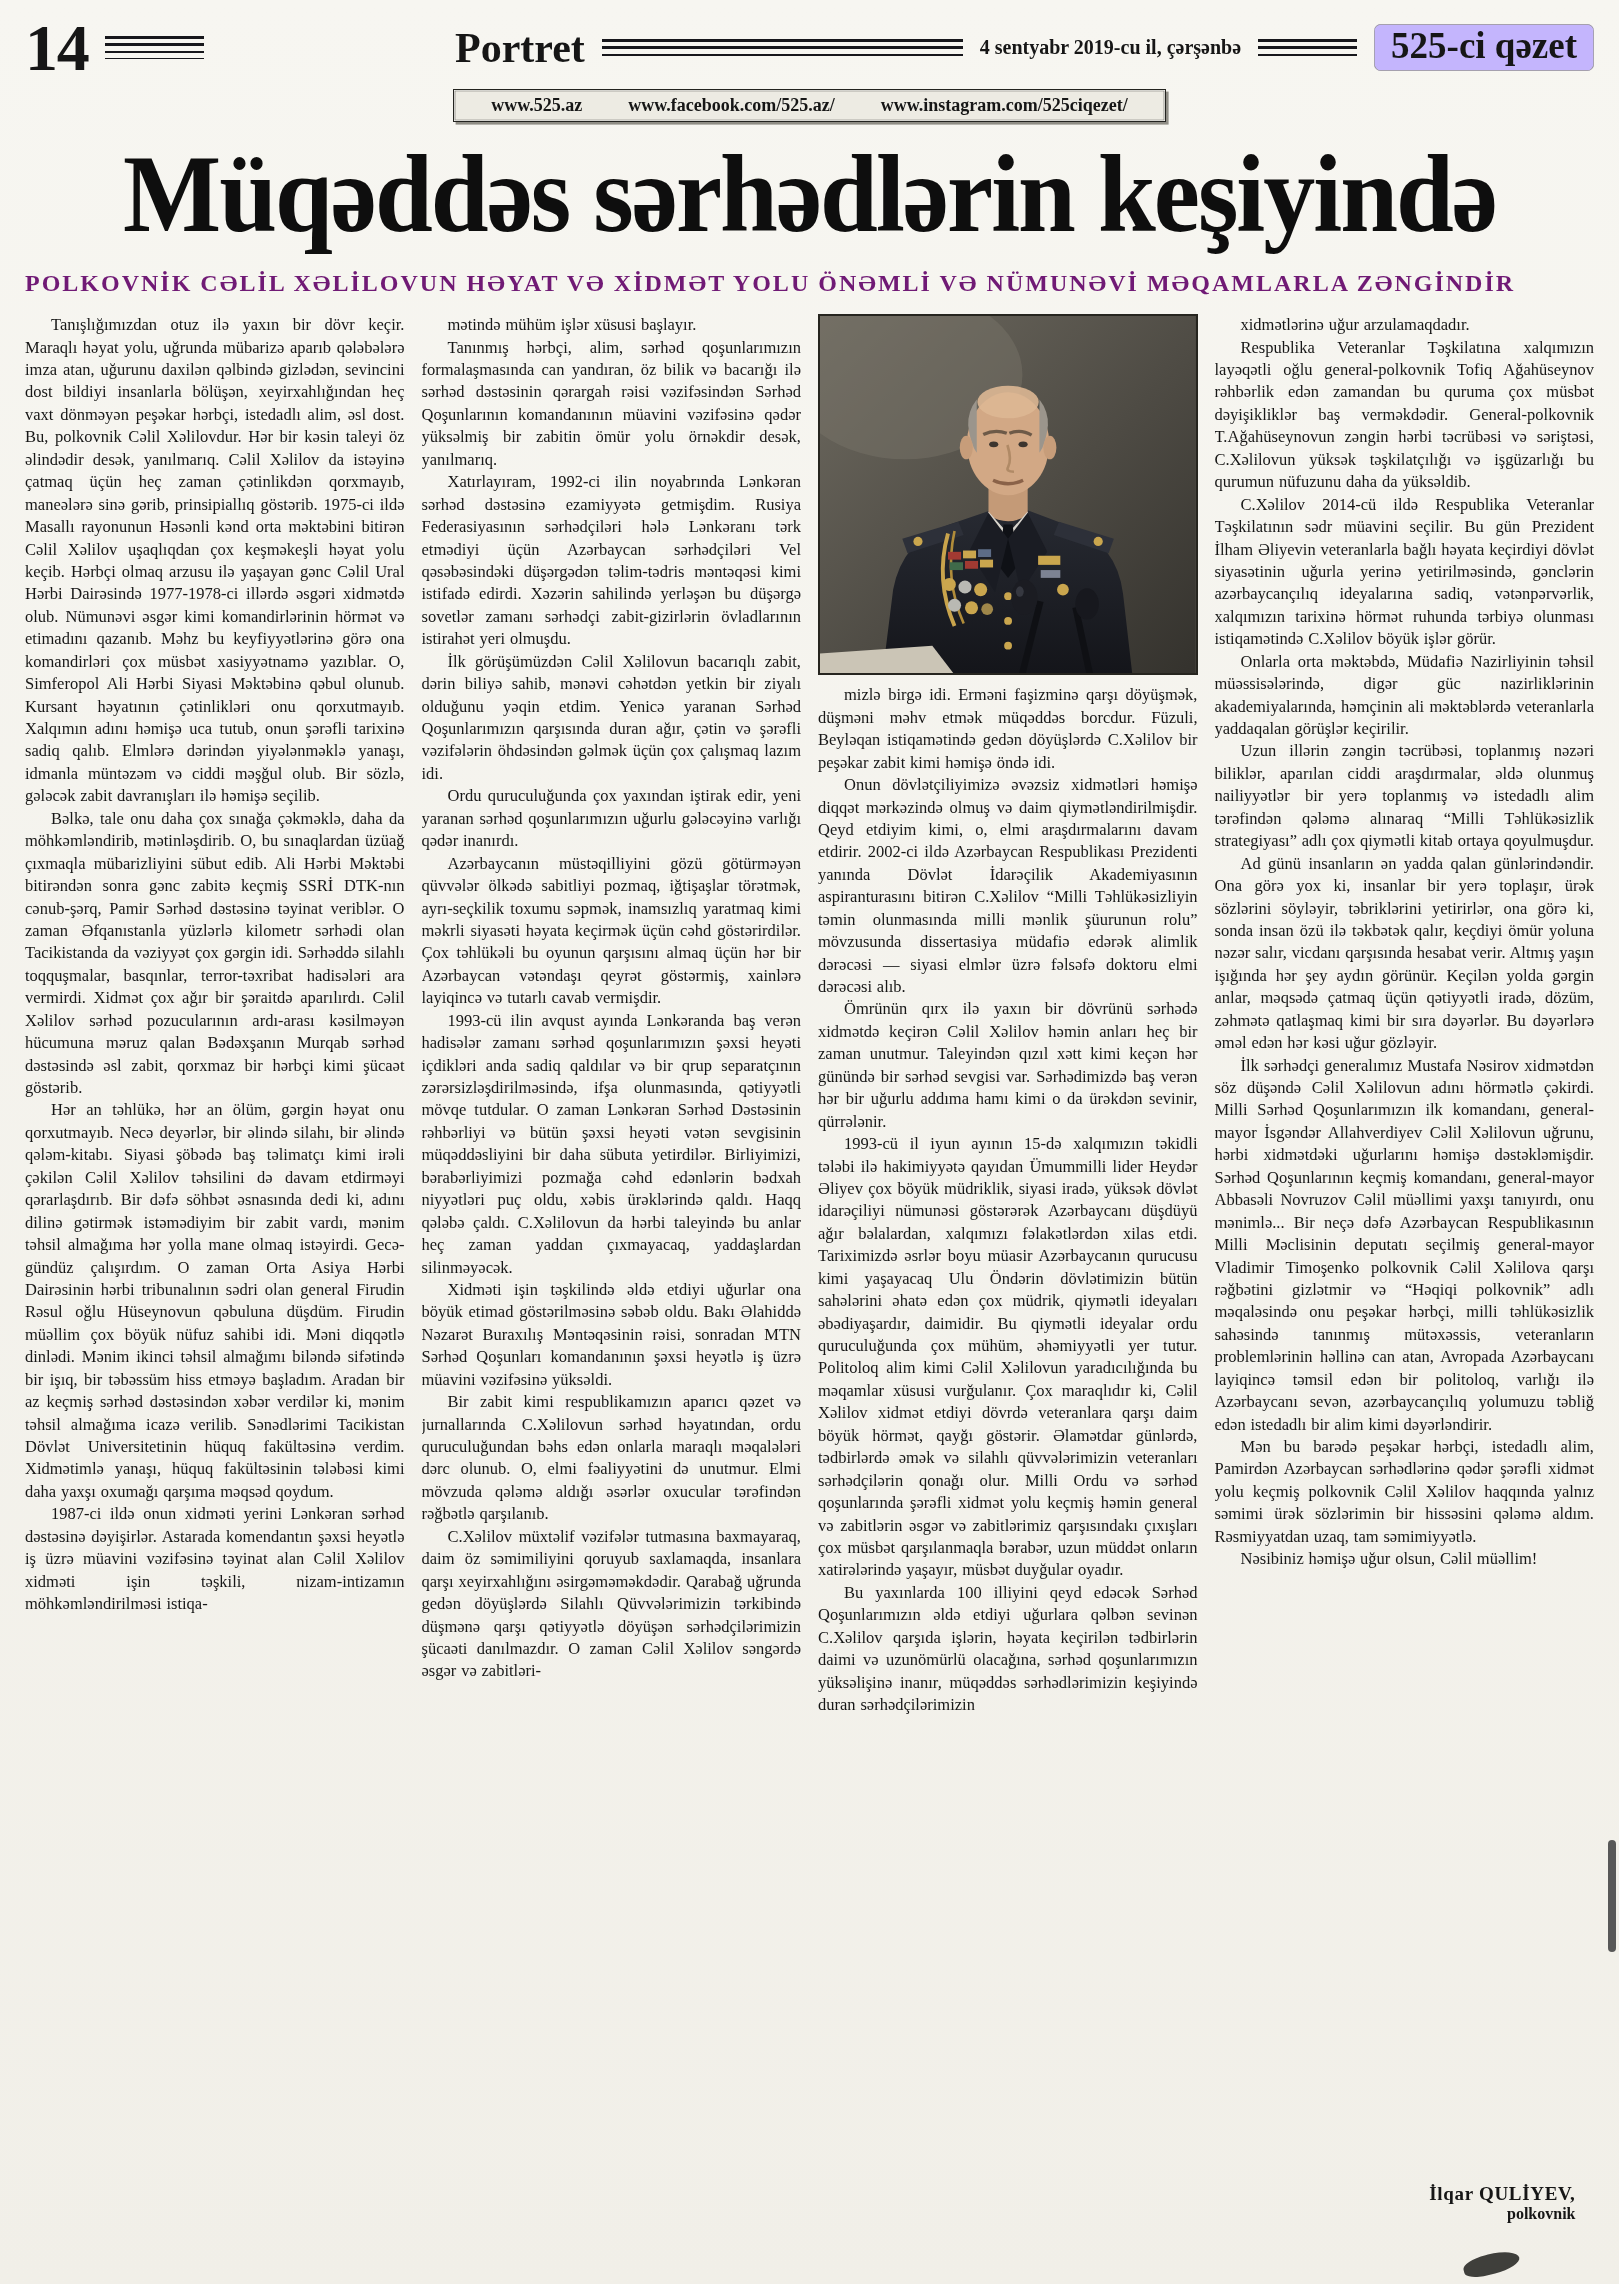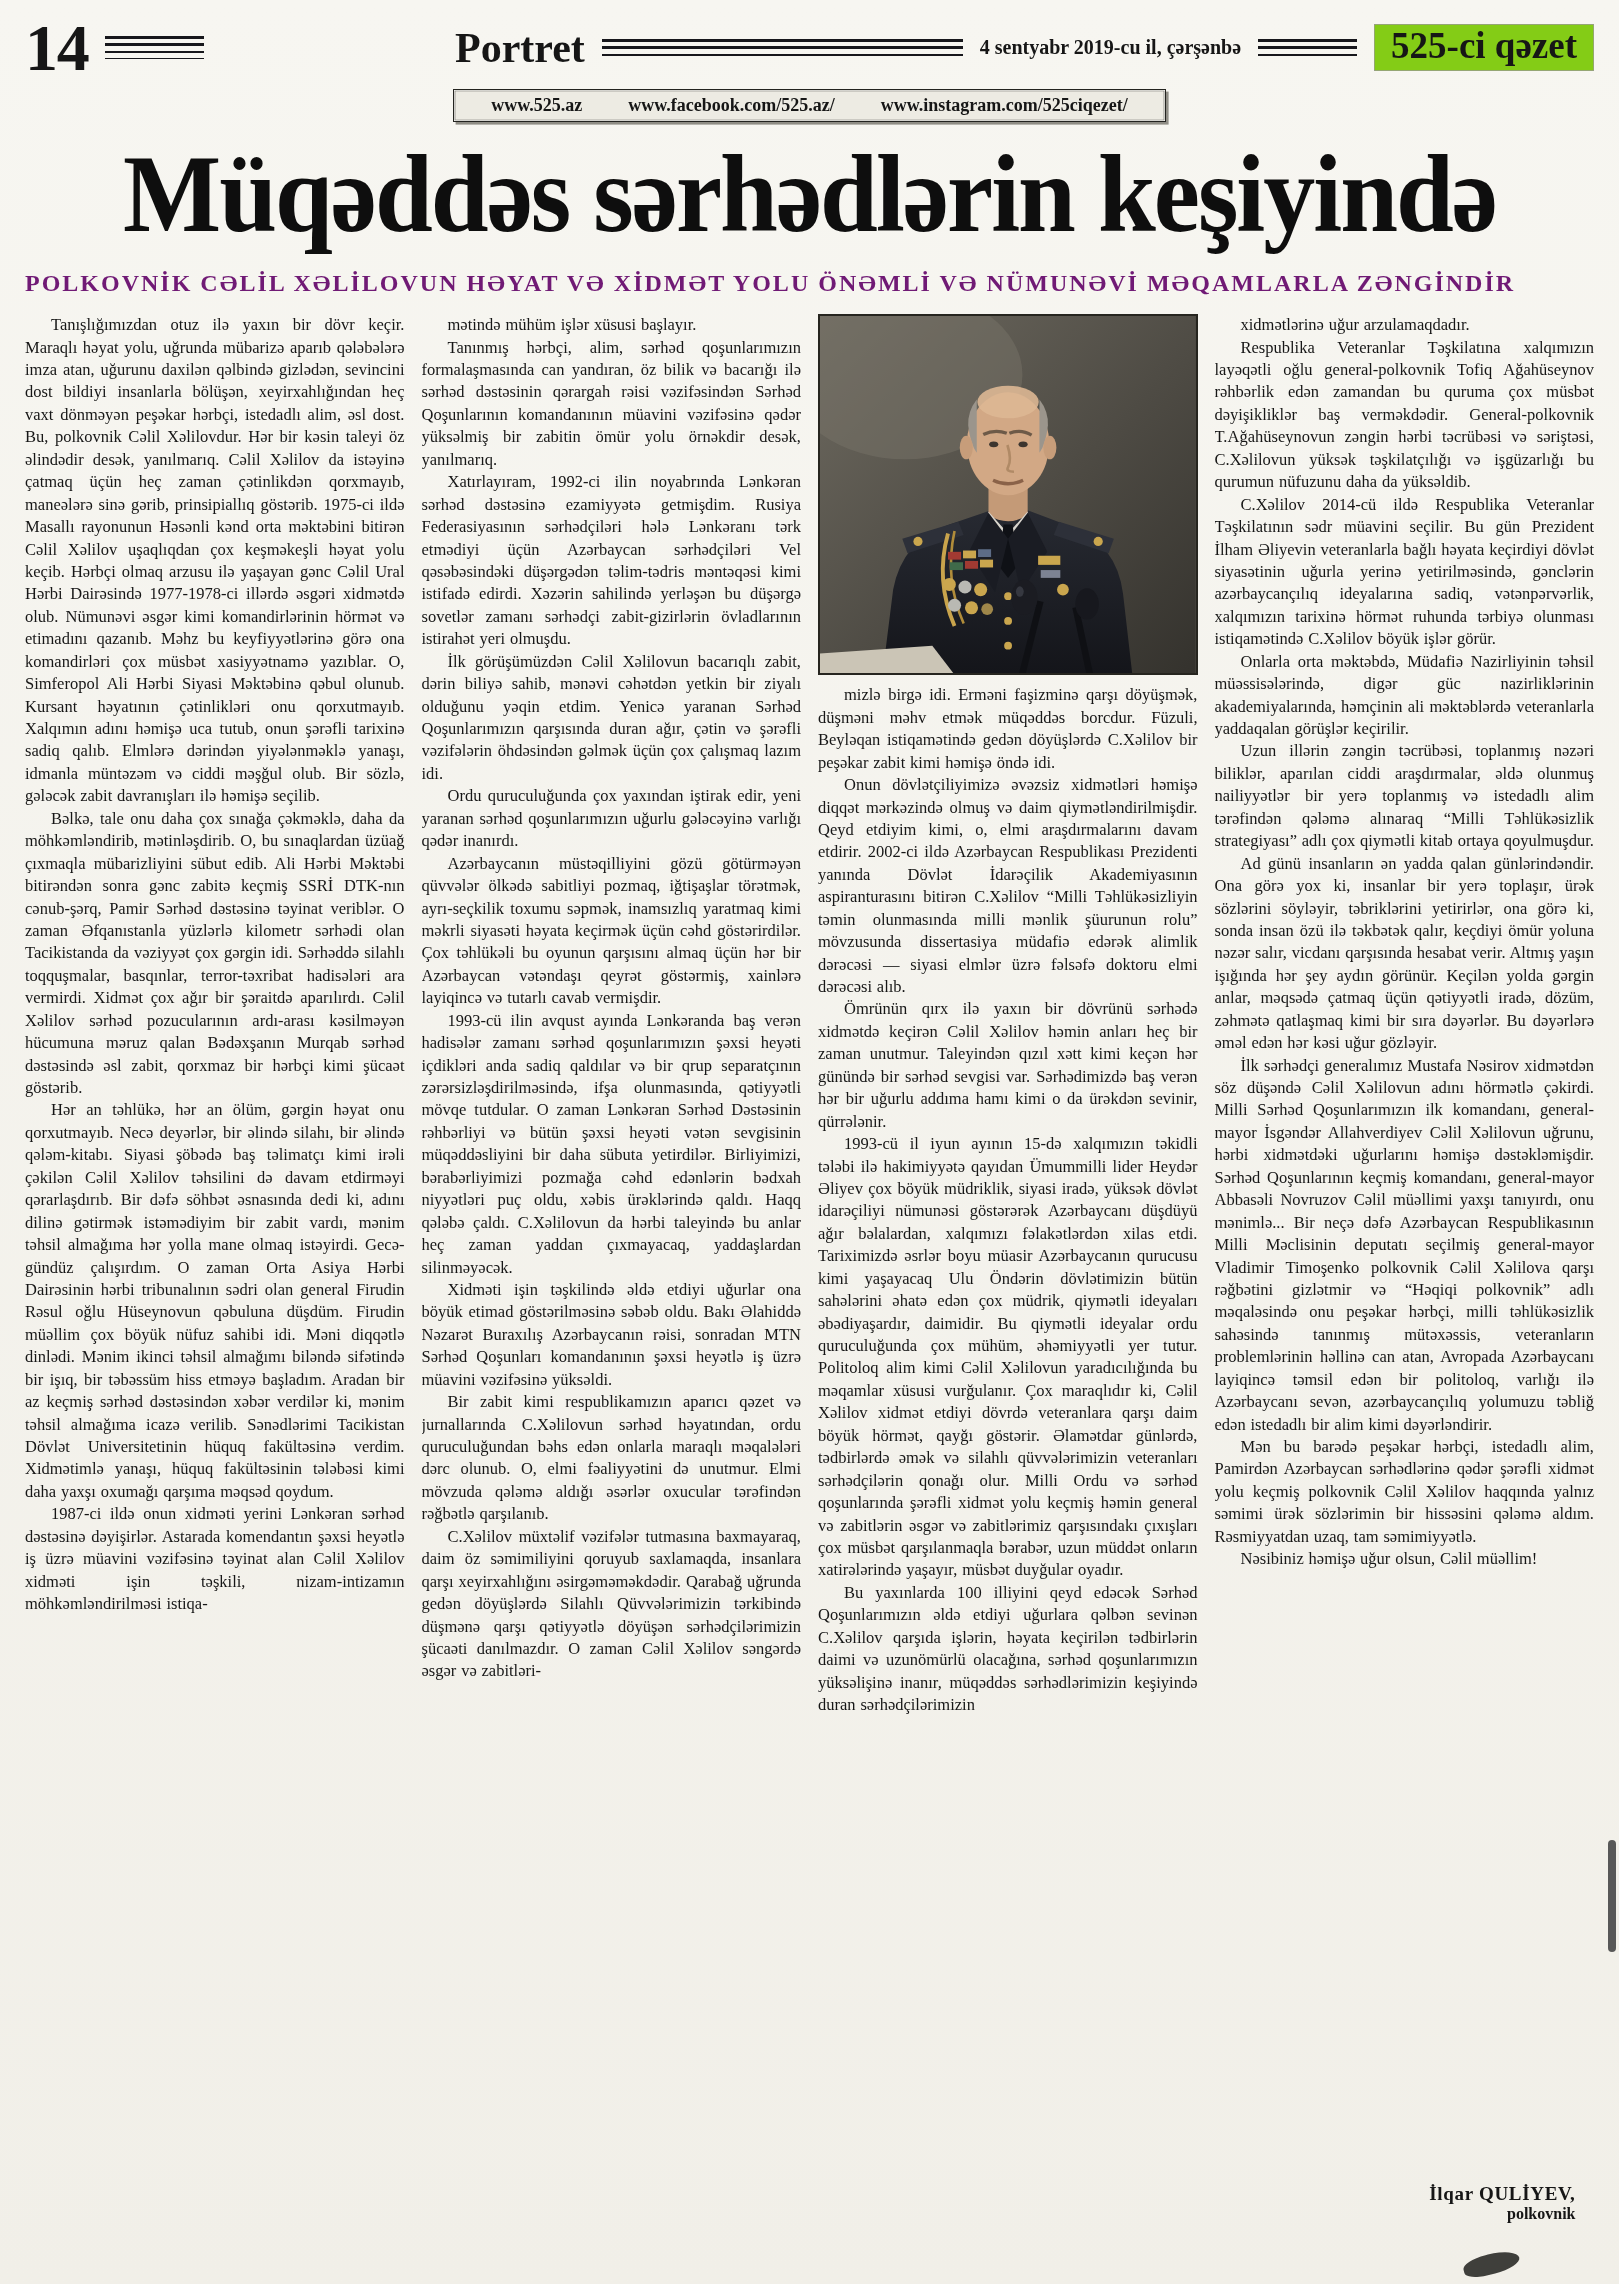--- a/index.html
+++ b/index.html
@@ -11,21 +11,21 @@
     color:#161616;
     font-family:"Liberation Serif","DejaVu Serif",serif;
     padding:17px 25px 12px 25px;
   }
 
   
   .topbar{ display:flex; align-items:center; gap:17px; height:61px; }
   .pageno{ font-size:66px; font-weight:bold; letter-spacing:-1.3px; line-height:1; }
   .section{ font-size:42px; font-weight:bold; line-height:1; }
   .date{ font-size:20px; font-weight:bold; white-space:nowrap; }
-  .masthead{ font-size:37px; font-weight:bold; background:#84cc16; padding:2.6px 17px 5.3px 17px; line-height:1.05; white-space:nowrap; box-shadow:0 0 0 0.7px #9a9994 inset; }
+  .masthead{ font-size:37px; font-weight:bold; background:#c4b5fd; padding:2.6px 17px 5.3px 17px; line-height:1.05; white-space:nowrap; box-shadow:0 0 0 0.7px #9a9994 inset;border-radius:7px; }
   .rules{ height:22.4px; align-self:center;
     background:repeating-linear-gradient(to bottom,#17171c 0 2.6px,transparent 2.6px 7.3px); }
   .r1{ width:99px; }
   .r2{ flex:1 1 auto; min-width:79px; height:17px; }
   .r3{ width:99px; height:17px; }
   .sp{ flex:0.6 1 auto; }
 
   
   .urlbar{
     margin:10.5px auto 0 auto; width:fit-content;
@@ -106,21 +106,21 @@
 
   <div class="col">
     <div class="coltext">
         <p class="para">mətində mühüm işlər xüsusi başlayır.</p>
         <p class="para">Tanınmış hərbçi, alim, sərhəd qoşunlarımızın formalaşmasında can yandıran, öz bilik və bacarığı ilə sərhəd dəstəsinin qərargah rəisi vəzifəsindən Sərhəd Qoşunlarının komandanının müavini vəzifəsinə qədər yüksəlmiş bir zabitin ömür yolu örnəkdir desək, yanılmarıq.</p>
         <p class="para">Xatırlayıram, 1992-ci ilin noyabrında Lənkəran sərhəd dəstəsinə ezamiyyətə getmişdim. Rusiya Federasiyasının sərhədçiləri hələ Lənkəranı tərk etmədiyi üçün Azərbaycan sərhədçiləri Vel qəsəbəsindəki düşərgədən təlim-tədris məntəqəsi kimi istifadə edirdi. Xəzərin sahilində yerləşən bu düşərgə sovetlər zamanı sərhədçi zabit-gizirlərin övladlarının istirahət yeri olmuşdu.</p>
         <p class="para">İlk görüşümüzdən Cəlil Xəlilovun bacarıqlı zabit, dərin biliyə sahib, mənəvi cəhətdən yetkin bir ziyalı olduğunu yəqin etdim. Yenicə yaranan Sərhəd Qoşunlarımızın qarşısında duran ağır, çətin və şərəfli vəzifələrin öhdəsindən gəlmək üçün çox çalışmaq lazım idi.</p>
         <p class="para">Ordu quruculuğunda çox yaxından iştirak edir, yeni yaranan sərhəd qoşunlarımızın uğurlu gələcəyinə varlığı qədər inanırdı.</p>
         <p class="para">Azərbaycanın müstəqilliyini gözü götürməyən qüvvələr ölkədə sabitliyi pozmaq, iğtişaşlar törətmək, ayrı-seçkilik toxumu səpmək, inamsızlıq yaratmaq kimi məkrli siyasəti həyata keçirmək üçün cəhd göstərirdilər. Çox təhlükəli bu oyunun qarşısını almaq üçün hər bir Azərbaycan vətəndaşı qeyrət göstərmiş, xainlərə layiqincə və tutarlı cavab vermişdir.</p>
         <p class="para">1993-cü ilin avqust ayında Lənkəranda baş verən hadisələr zamanı sərhəd qoşunlarımızın şəxsi heyəti içdikləri anda sadiq qaldılar və bir qrup separatçının zərərsizləşdirilməsində, ifşa olunmasında, qətiyyətli mövqe tutdular. O zaman Lənkəran Sərhəd Dəstəsinin rəhbərliyi və bütün şəxsi heyəti vətən sevgisinin müqəddəsliyini bir daha sübuta yetirdilər. Birliyimizi, bərabərliyimizi pozmağa cəhd edənlərin bədxah niyyətləri puç oldu, xəbis ürəklərində qaldı. Haqq qələbə çaldı. C.Xəlilovun da hərbi taleyində bu anlar heç zaman yaddan çıxmayacaq, yaddaşlardan silinməyəcək.</p>
-        <p class="para">Xidməti işin təşkilində əldə etdiyi uğurlar ona böyük etimad göstərilməsinə səbəb oldu. Bakı Əlahiddə Nəzarət Buraxılış Azərbaycanın rəisi, sonradan MTN Sərhəd Qoşunları komandanının şəxsi heyətlə iş üzrə müavini vəzifəsinə yüksəldi.</p>
+        <p class="para">Xidməti işin təşkilində əldə etdiyi uğurlar ona böyük etimad göstərilməsinə səbəb oldu. Bakı Əlahiddə Nəzarət Buraxılış Məntəqəsinin rəisi, sonradan MTN Sərhəd Qoşunları komandanının şəxsi heyətlə iş üzrə müavini vəzifəsinə yüksəldi.</p>
         <p class="para">Bir zabit kimi respublikamızın aparıcı qəzet və jurnallarında C.Xəlilovun sərhəd həyatından, ordu quruculuğundan bəhs edən onlarla maraqlı məqalələri dərc olunub. O, elmi fəaliyyətini də unutmur. Elmi mövzuda qələmə aldığı əsərlər oxucular tərəfindən rəğbətlə qarşılanıb.</p>
         <p class="para">C.Xəlilov müxtəlif vəzifələr tutmasına baxmayaraq, daim öz səmimiliyini qoruyub saxlamaqda, insanlara qarşı xeyirxahlığını əsirgəməməkdədir. Qarabağ uğrunda gedən döyüşlərdə Silahlı Qüvvələrimizin tərkibində düşmənə qarşı qətiyyətlə döyüşən sərhədçilərimizin şücaəti danılmazdır. O zaman Cəlil Xəlilov səngərdə əsgər və zabitləri-</p>
       </div>
   </div>
 
   <div class="col">
     <figure class="photo" aria-label="Polkovnik Cəlil Xəlilov hərbi formada, orden və medallarla, mikrofonlar qarşısında çıxış edir">
       <svg viewBox="0 0 575 548" preserveAspectRatio="none">
         <defs>
           <linearGradient id="bg" x1="0" y1="0" x2="1" y2="1">

